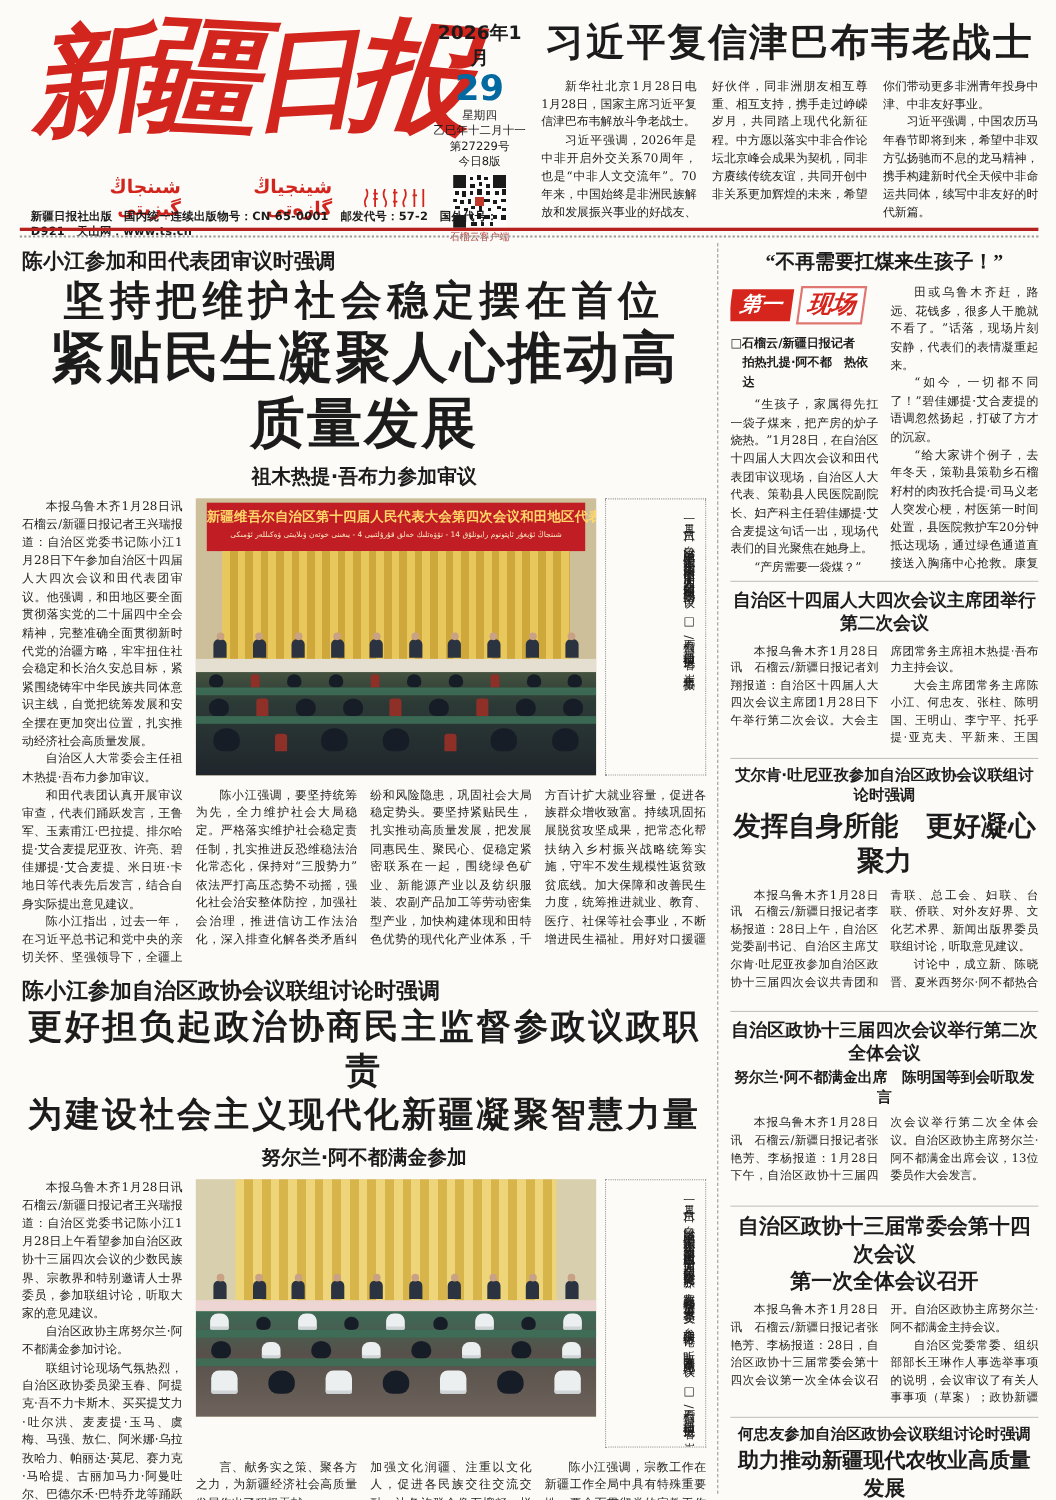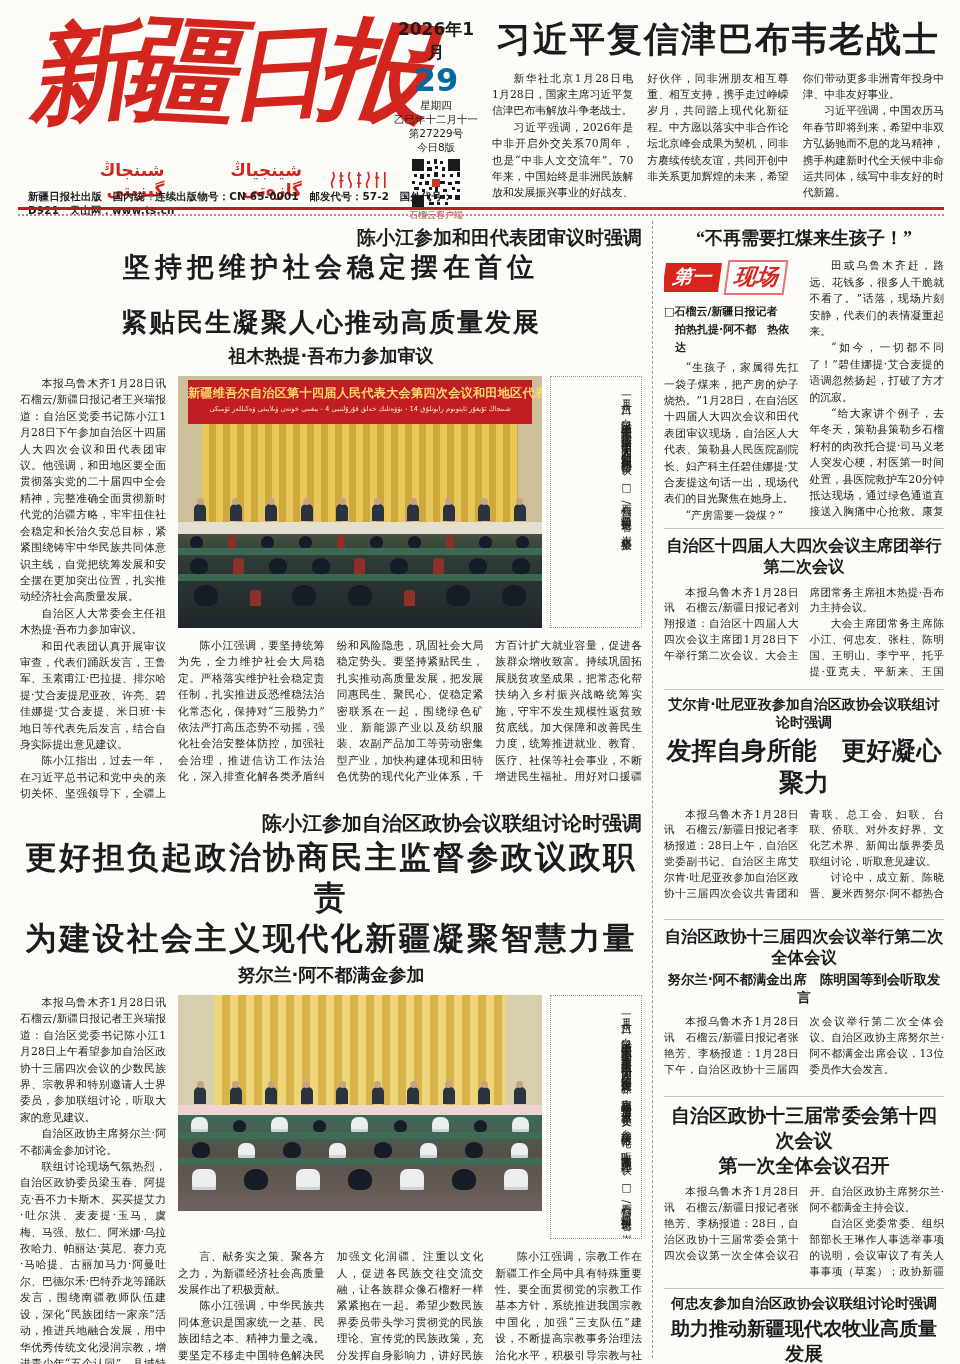--- a/index.html
+++ b/index.html
@@ -40,27 +40,27 @@
   .publine { position:absolute; left:28px; top:190px; width:452px; font-size:10.4px; font-weight:700; letter-spacing:0.2px; }
   .redrule { position:absolute; left:18px; right:16px; top:207px; height:3px; background:#b5211f; }
   .dotrule { position:absolute; left:18px; right:16px; top:214px; border-top:2px dotted #9a9a9a; }
   
   .main { position:absolute; left:20px; right:16px; top:221px; bottom:6px; display:flex; }
   .left-main { flex:1 1 auto; width:618px; padding-right:10px; }
   .right-rail { flex:0 0 292px; border-left:1px dashed #9a9a9a; padding-left:11px; }
   
   .para { font-size:10.8px; line-height:1.52; text-align:justify; text-indent:2em;
           font-family:"DejaVu Serif","Liberation Serif",serif; }
-  .kicker { text-align:right; font-weight:900; }
+  .kicker { text-align:left; font-weight:900; }
   
   .a1-kicker { font-size:19px; margin-top:4px; }
   .a1-h1 { font-family:"DejaVu Serif","Liberation Serif",serif; font-weight:900; text-align:center;
-           font-size:27px; letter-spacing:5px; line-height:1.18; }
+           font-size:37px; letter-spacing:5px; line-height:1.18; }
   .a1-h2 { font-family:"DejaVu Serif","Liberation Serif",serif; font-weight:900; text-align:center;
-           font-size:26px; letter-spacing:2px; line-height:1.2;margin-top:24px; }
+           font-size:50px; letter-spacing:2px; line-height:1.2; }
   .a1-sub { text-align:center; font-weight:900; font-size:18px; margin:6px 0 8px; }
   .a-body { display:grid; grid-template-columns:146px 1fr; column-gap:12px; }
   .introcol { overflow:hidden; }
   .a1 .introcol { height:424px; }
   .a2 .introcol { height:404px; }
   .photo-row { display:flex; gap:8px; }
   .below-text { column-gap:12px; column-count:3; column-fill:auto; overflow:hidden; margin-top:10px; }
   .a1 .below-text { height:150px; }
   .a2 .below-text { height:170px; }
   

